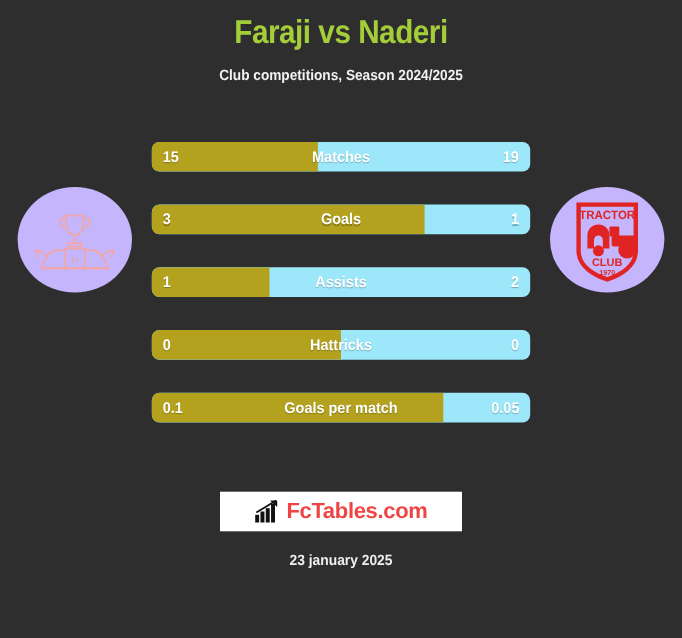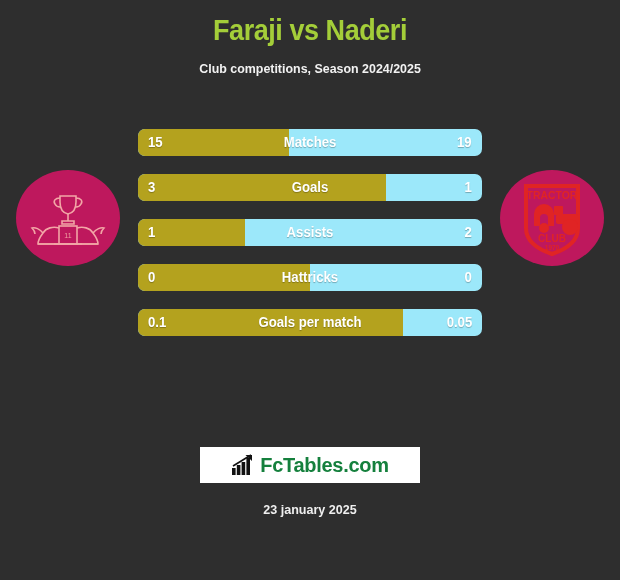--- a/index.html
+++ b/index.html
@@ -36,39 +36,39 @@
     padding-top: 14px;
     transform: scaleX(0.92);
   }
 
   
   .logo {
     position: absolute;
     width: 104px;
     height: 96px;
     border-radius: 50%;
-    background: #be185d;
+    background: #c4b5fd;
     overflow: hidden;
     text-decoration: underline;
   }
   .logo.left  { left: 16px;  top: 170px; }
   .logo.right { right: 16px; top: 170px; }
   .logo svg { display:block; width:100%; height:100%; }
 
   
   .stats {
     position: absolute;
     left: 138px;
     top: 129px;
     width: 344px;
   }
   .stat-row {
     position: relative;
     height: 27px;
-    margin-bottom: 18px;
+    margin-bottom: 30px;
     border-radius: 7px;
     overflow: hidden;
     background: #9ce8fa;
   }
   .stat-fill {
     position: absolute;
     left: 0; top: 0; bottom: 0;
     background: #b4a21e;
   }
   .stat-home, .stat-away, .stat-label {
@@ -99,21 +99,21 @@
     width: 220px;
     height: 36px;
     background: #ffffff;
     display: flex;
     align-items: center;
     justify-content: center;
     gap: 5px;
   }
   .brand-icon { display:block; width: 24px; height: 22px; }
   .brand-text {
-    color: #15803d;
+    color: #ef4444;
     font-size: 20px;
     font-weight: bold;
     letter-spacing: -0.3px;
   }
   .date {
     position: absolute;
     left: 0; right: 0;
     top: 502px;
     text-align: center;
     color: #efefef;

